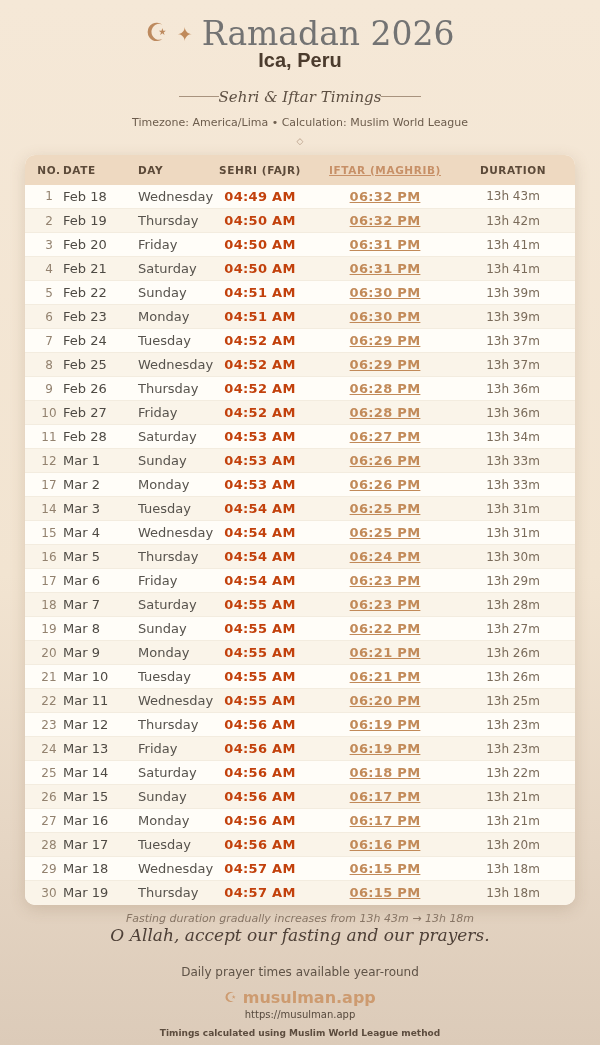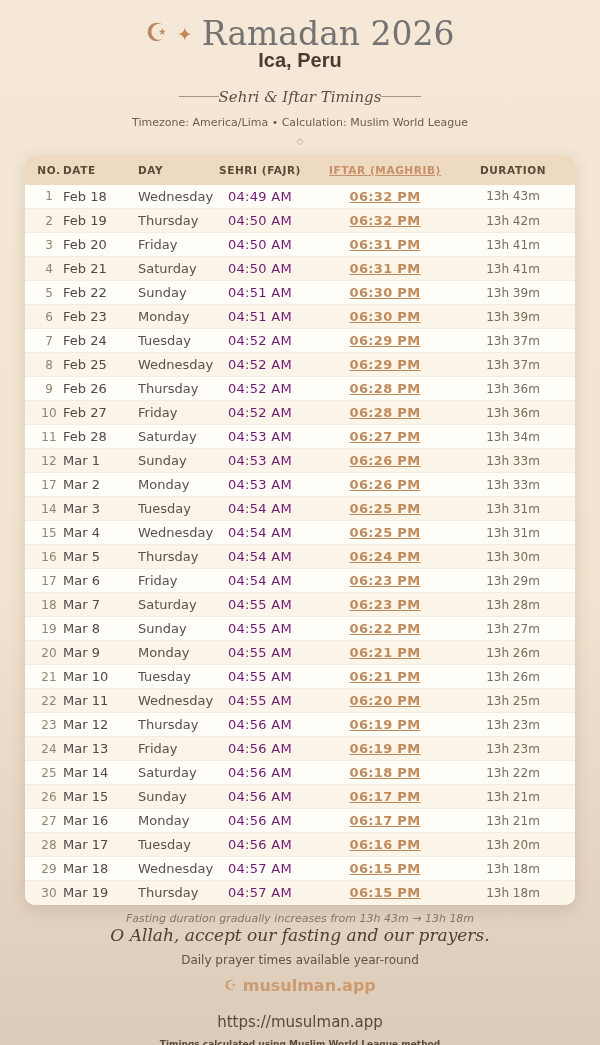--- a/index.html
+++ b/index.html
@@ -41,34 +41,34 @@
   tbody tr:nth-child(even) { background:#faf4e9; }
   tbody tr + tr td { border-top:1px solid #f3ecdf; }
   td { vertical-align:middle; font-size:13px; }
   .col-no { text-align:center; padding-left:12px; }
   td.col-no { color:#93826f; font-size:12px; }
   .col-date { text-align:left; padding-left:2px; }
   td.col-date { color:#4e4a44; }
   .col-day { text-align:left; padding-left:3px; }
   td.col-day { color:#57534d; }
   .col-sehri { text-align:center; }
-  td.col-sehri { color:#701a75; font-weight:normal; letter-spacing:.3px; }
+  td.col-sehri { color:#c2410c; font-weight:bold; letter-spacing:.3px; }
   .col-iftar { text-align:center;text-decoration:underline; }
   td.col-iftar { color:#c28a59; font-weight:bold; letter-spacing:.3px; }
   .col-duration { text-align:center; padding-right:14px; }
   td.col-duration { color:#7a6b5a; font-size:12px; }
 
   
   .duration-note { margin-top:7px; font-style:italic; font-size:11px; color:#877565; }
   .dua { margin-top:0; font-family:"DejaVu Serif",serif; font-style:italic; font-size:17px; color:#4e4037; }
-  .availability { margin-top:8px; font-size:12px; color:#5f5347; }
+  .availability { margin-top:20px; font-size:12px; color:#5f5347; }
   .brand-row { margin-top:9px; display:flex; justify-content:center; align-items:center; gap:6px;
                font-size:16px; font-weight:bold; color:#cd9b70; }
   .brand-crescent { font-size:14px; font-weight:normal; }
-  .brand-url { margin-top:18px; font-size:15px; color:#56493d; }
+  .brand-url { margin-top:2px; font-size:10px; color:#56493d; }
   .method-note { margin-top:8px; font-size:9px; font-weight:bold; color:#5c4c3e; }
 </style>
 </head>
 <body>
 
 <div class="page">
 
   <div class="title-row">
     <span class="crescent-glyph">☪</span>
     <span class="sparkle-glyph">✦</span>

